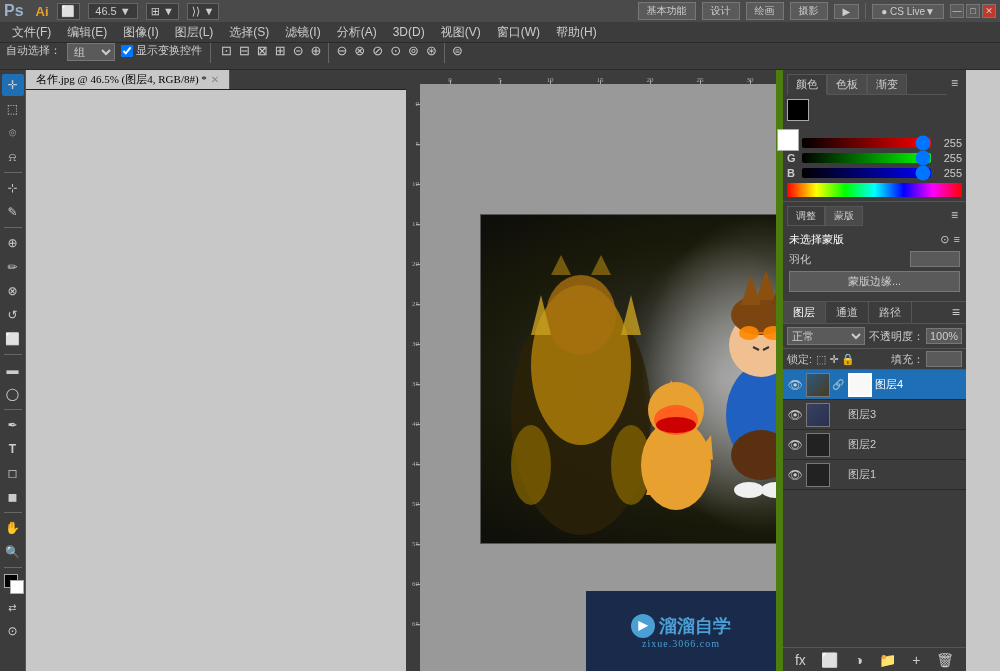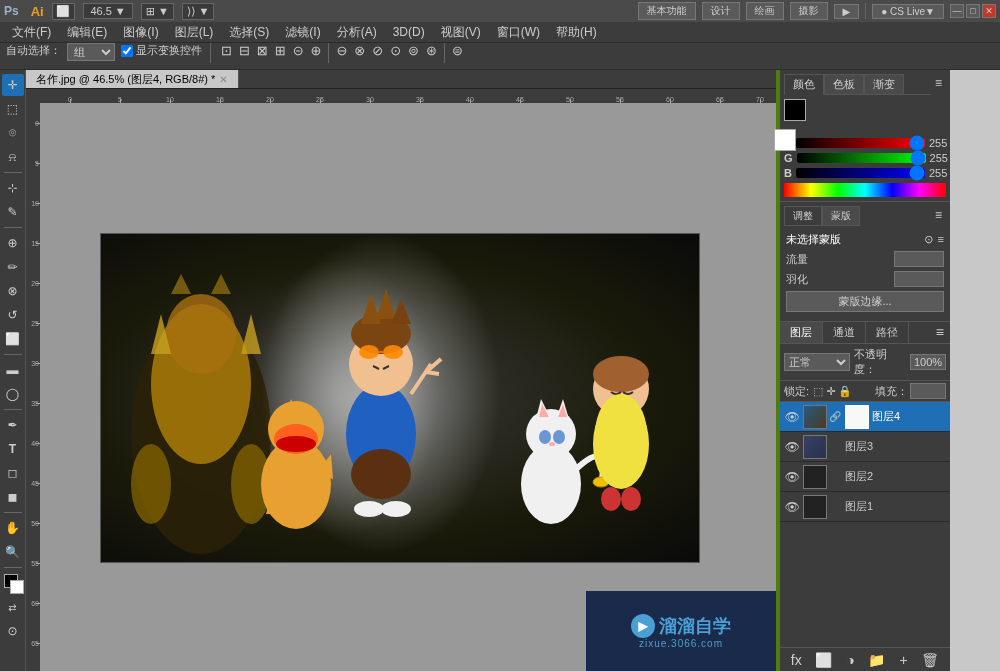--- a/index.html
+++ b/index.html
@@ -1,20 +1,20 @@
 <!DOCTYPE html>
 <html><head>
   <meta charset="utf-8">
   <style>
     * { margin: 0; padding: 0; box-sizing: border-box; }
     body { width: 1000px; height: 671px; overflow: hidden; background: #c8c8c8; font-family: 'SimSun', 'Microsoft YaHei', sans-serif; font-size: 12px; color: #000; }
 
     
     #top-bar { width: 100%; height: 22px; background: #4a4a4a; display: flex; align-items: center; padding: 0 4px; gap: 8px; }
-    #top-bar .ps-logo { color: #9bb0cc; font-weight: bold; font-size: 12px; margin-right: 4px; }
+    #top-bar .ps-logo { color: #9bb0cc; font-weight: bold; font-size: 16px; margin-right: 4px; }
     #top-bar .top-icon { color: #ccc; font-size: 11px; background: #3a3a3a; padding: 1px 4px; border: 1px solid #666; }
     #top-bar .zoom-display { color: #ccc; font-size: 11px; background: #3a3a3a; padding: 1px 6px; border: 1px solid #666; }
     #top-bar .top-right { margin-left: auto; display: flex; align-items: center; gap: 6px; }
     #top-bar .workspace-btn { color: #ccc; font-size: 10px; background: #5a5a5a; padding: 1px 8px; border: 1px solid #777; }
     #top-bar .win-btns { display: flex; gap: 2px; }
     #top-bar .win-btn { width: 14px; height: 14px; display: flex; align-items: center; justify-content: center; font-size: 9px; color: #ccc; border: 1px solid #777; background: #5a5a5a; cursor: pointer; }
     #top-bar .win-btn.close { background: #c0392b; }
 
     
     #menu-bar { width: 100%; height: 20px; background: #3c3c3c; display: flex; align-items: center; padding: 0 4px; gap: 0; }
@@ -50,21 +50,21 @@
     #ruler-left { position: absolute; top: 14px; left: 0; width: 14px; bottom: 0; background: #3c3c3c; display: flex; flex-direction: column; align-items: flex-end; overflow: hidden; }
     #ruler-corner { position: absolute; top: 0; left: 0; width: 14px; height: 14px; background: #3c3c3c; }
     #canvas-content { position: absolute; top: 14px; left: 14px; right: 0; bottom: 0; background: #999; overflow: hidden; }
     #canvas-image { position: absolute; top: 130px; left: 60px; width: 600px; height: 330px; background: #1a1a1a; border: 1px solid #555; overflow: hidden; }
     #canvas-image-inner { width: 100%; height: 100%; position: relative; }
     
     #scene-bg { width: 100%; height: 100%; background: radial-gradient(ellipse at 45% 50%, #3a3a3a 0%, #1a1a0a 60%, #0a0a0a 100%); position: absolute; }
     #scene-glow { position: absolute; top: 50%; left: 40%; transform: translate(-50%, -50%); width: 200px; height: 280px; background: radial-gradient(ellipse, rgba(255,255,255,0.3) 0%, transparent 70%); }
 
     
-    #right-panel { width: 174px; height: 601px; background: #3c3c3c; display: flex; flex-direction: column; border-left: 4px solid #4d7c0f; }
+    #right-panel { width: 190px; height: 601px; background: #3c3c3c; display: flex; flex-direction: column; border-left: 7px solid #4d7c0f; }
 
     
     #color-panel { background: #3c3c3c; padding: 4px; border-bottom: 1px solid #555; }
     #color-tabs { display: flex; gap: 0; margin-bottom: 4px; }
     .color-tab { font-size: 11px; color: #ccc; padding: 2px 8px; cursor: pointer; border: 1px solid #555; background: #4a4a4a; }
     .color-tab.active { background: #3c3c3c; border-bottom: 1px solid #3c3c3c; }
     #color-swatches { display: flex; gap: 4px; margin-bottom: 6px; align-items: center; }
     .fg-color { width: 22px; height: 22px; background: #000; border: 1px solid #aaa; cursor: pointer; }
     .bg-color { width: 22px; height: 22px; background: #fff; border: 1px solid #aaa; cursor: pointer; margin-left: -10px; margin-top: 8px; }
     .color-slider-row { display: flex; align-items: center; gap: 4px; margin-bottom: 3px; }
@@ -234,21 +234,21 @@
     <div class="tool-icon">🔍</div>
     <div class="tool-separator"></div>
     <div class="tool-icon" style="position:relative;width:22px;height:22px;">
       <div style="position:absolute;top:2px;left:2px;width:14px;height:14px;background:#000;border:1px solid #aaa;"></div>
       <div style="position:absolute;top:8px;left:8px;width:14px;height:14px;background:#fff;border:1px solid #aaa;"></div>
     </div>
     <div class="tool-icon" style="font-size:10px;">⇄</div>
     <div class="tool-icon">⊙</div>
   </div>
 
-  <div style="display:flex;flex-direction:column;width:750px;height:601px;">
+  <div style="display:flex;flex-direction:row;width:750px;height:601px;font-family:Liberation Serif, serif;">
 
     <div id="tab-bar">
       <div class="tab active">
         <span>名作.jpg @ 46.5% (图层4, RGB/8#) *</span>
         <span class="tab-close">✕</span>
       </div>
     </div>
 
     <div id="canvas-area">
       <div id="ruler-corner"></div>
@@ -475,24 +475,20 @@
       </div>
       <div id="adj-content">
         <div class="adj-header">
           <span style="color:#fff;font-size:11px;">未选择蒙版</span>
           <div class="adj-icons">
             <span class="adj-icon-btn">⊙</span>
             <span class="adj-icon-btn">≡</span>
           </div>
         </div>
         <div class="adj-row">
-          <span class="adj-label">流量</span>
-          <input type="text" class="adj-input" value="" style="">
-        </div>
-        <div class="adj-row">
           <span class="adj-label">羽化</span>
           <input type="text" class="adj-input" value="" style="">
         </div>
         <button class="adj-btn">蒙版边缘...</button>
       </div>
     </div>
 
     <div id="layers-panel">
       <div id="layers-tabs">
         <div class="layers-tab active">图层</div>

